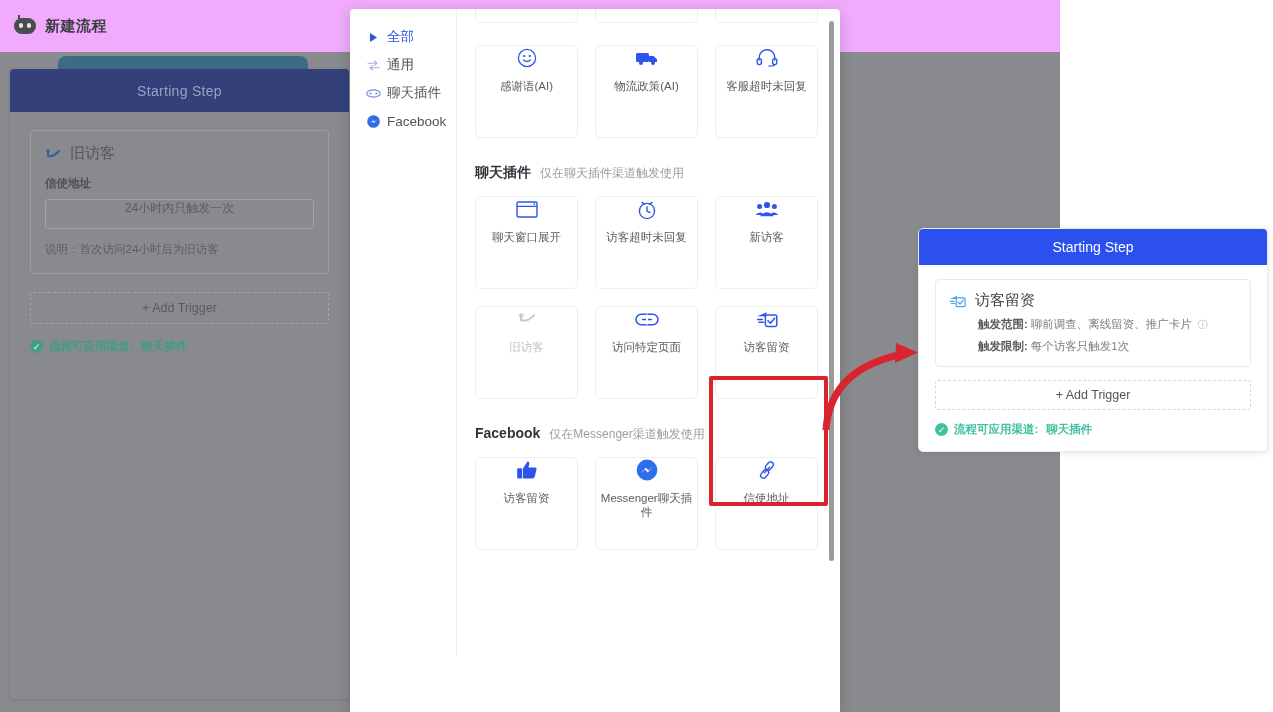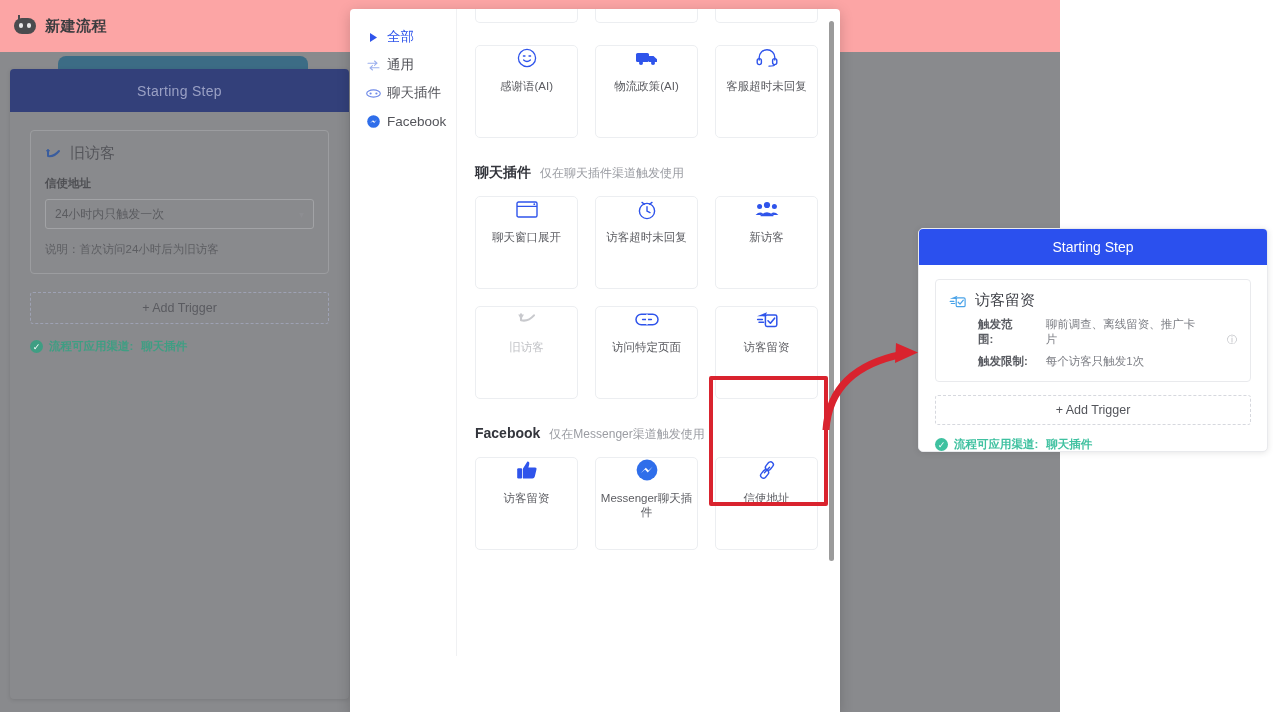--- a/index.html
+++ b/index.html
@@ -13,21 +13,21 @@
 
   
   .bg-app {
     position: absolute; left: 0; top: 0;
     width: 1060px; height: 712px;
     background: #898a8d;
     overflow: hidden;
   }
   .bg-topbar {
     position: absolute; left: 0; top: 0; width: 1060px; height: 52px;
-    background: #fca5a5;
+    background: #f0abfc;
     display: flex; align-items: center; padding-left: 14px; gap: 9px;
   }
   .robot-ic { width: 22px; height: 22px; position: relative; }
   .robot-ic .body {
     position: absolute; left: 0; top: 3px; width: 22px; height: 16px;
     background: #4a4b4e; border-radius: 8px;
   }
   .robot-ic .ant {
     position: absolute; left: 4px; top: 0px; width: 1.5px; height: 4px;
     background: #4a4b4e;
@@ -62,21 +62,21 @@
     border: 1px solid #9c9da0; border-radius: 4px;
     padding: 13px 14px 16px 14px; background: transparent;
   }
   .trig-title { display: flex; align-items: center; gap: 9px; margin-bottom: 13px; }
   .back-ic { width: 16px; height: 13px; color: #3a5d9e; }
   .trig-title-tx { font-size: 15px; color: #54555a; }
   .trig-label { font-size: 11.5px; color: #4e4f53; margin-bottom: 8px; font-weight: bold; }
   .select-box {
     height: 30px; border: 1px solid #a2a3a6; border-radius: 3px;
     display: flex; align-items: center; justify-content: space-between;
-    padding: 0 9px; font-size: 12px; color: #5b5c60;
+    padding: 0 9px; font-size: 12px; color: #5b5c60; flex-direction: column;
   }
   .chev { font-size: 10px; color: #8d8e92; }
   .trig-desc { font-size: 11.5px; color: #5d5e62; margin-top: 13px; }
   .add-trigger {
     margin-top: 18px; height: 32px;
     border: 1px dashed #9ea2b4; border-radius: 3px;
     display: flex; align-items: center; justify-content: center;
     font-size: 12.5px; color: #5a5b60;
   }
   .chan-row { margin-top: 15px; display: flex; align-items: center; gap: 6px; }
@@ -162,21 +162,21 @@
   .pv-head {
     height: 36px; background: #2b50ee; color: #fff;
     display: flex; align-items: center; justify-content: center;
     font-size: 14px;
   }
   .pv-body { padding: 14px 16px 0 16px; }
   .pv-box { border: 1px solid #e9eaed; border-radius: 4px; padding: 11px 13px 12px 13px; }
   .pv-title { display: flex; align-items: center; gap: 9px; }
   .pv-title .ic { color: #4aa3e8; display: flex; }
   .pv-title .tx { font-size: 15px; color: #3d3f46; }
-  .pv-line { margin-top: 7px; padding-left: 29px; font-size: 11.5px; display: flex; gap: 18px; align-items: flex-end; }
+  .pv-line { margin-top: 7px; padding-left: 29px; font-size: 11.5px; display: flex; gap: 3px; align-items: flex-end; }
   .pv-line .k { color: #5a5c62; font-weight: bold; }
   .pv-line .v { color: #7c7e84; }
   .pv-help { color: #b3b5ba; font-size: 10px; margin-left: 3px; }
   .pv-add {
     margin-top: 13px; height: 30px;
     border: 1px dashed #d6d8de; border-radius: 3px;
     display: flex; align-items: center; justify-content: center;
     font-size: 12.5px; color: #52545a;
   }
   .pv-chan { margin-top: 12px; display: flex; align-items: center; gap: 6px; }

